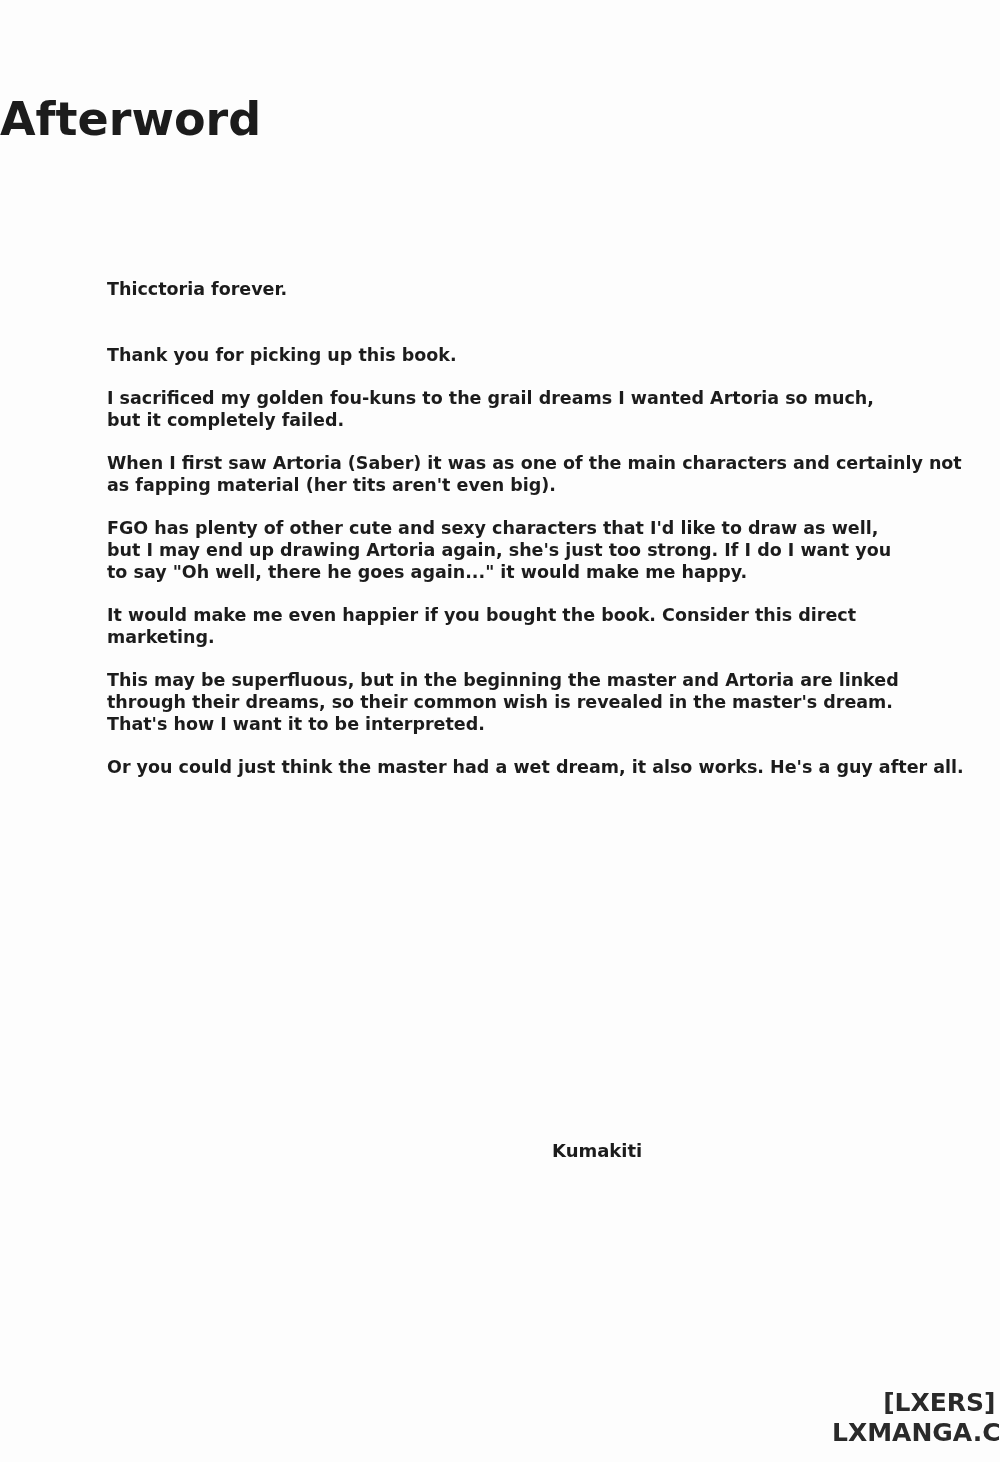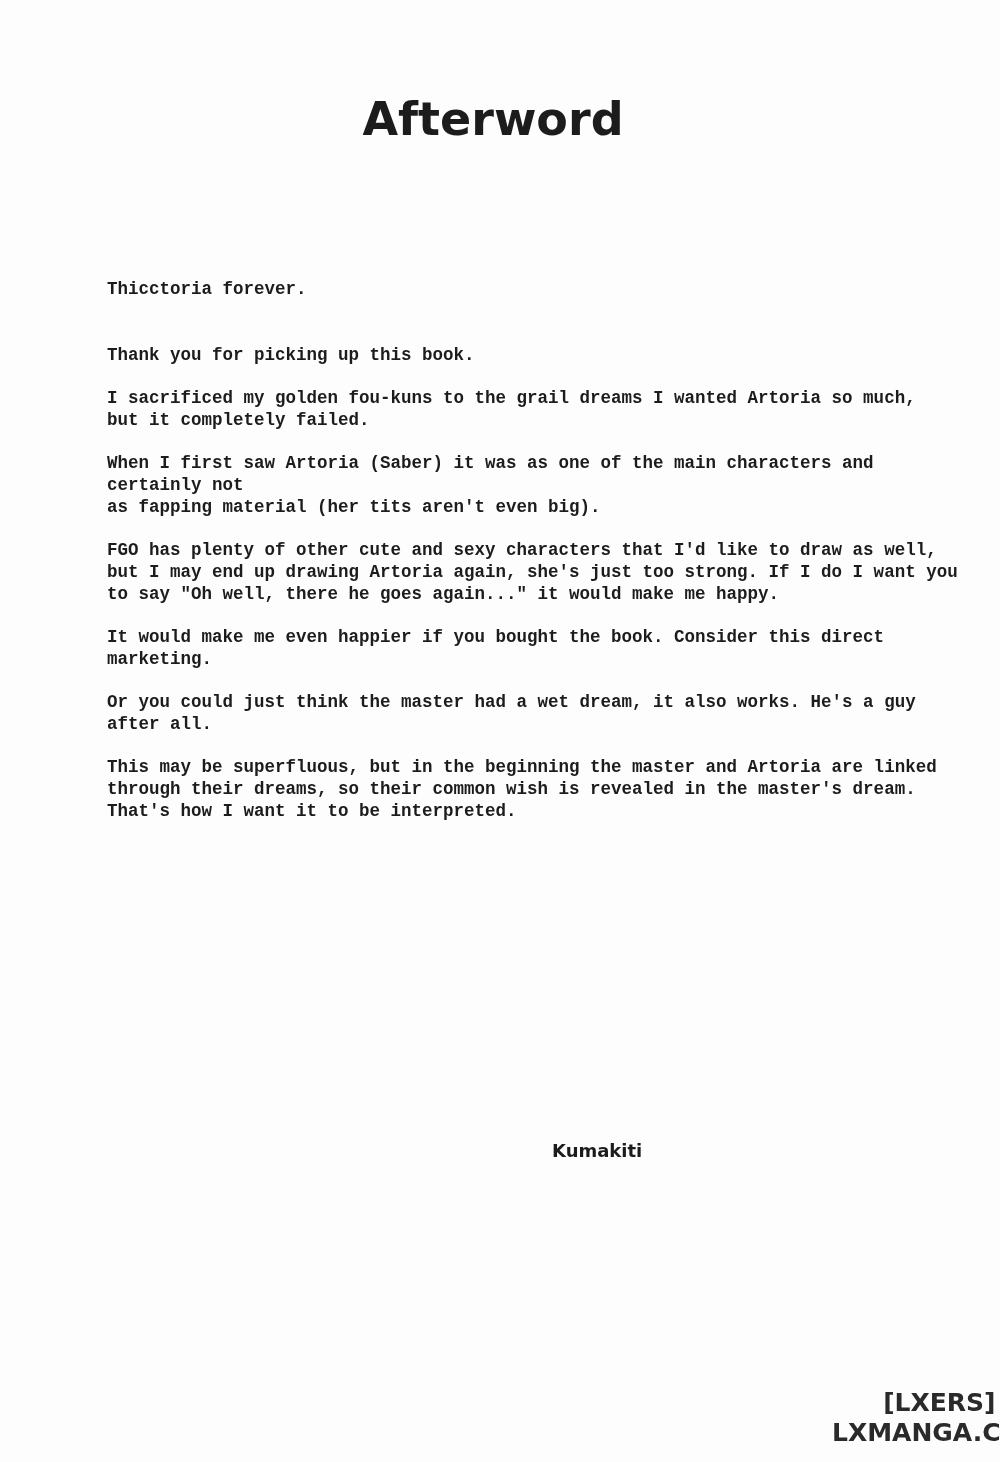--- a/index.html
+++ b/index.html
@@ -1,28 +1,28 @@
 <!DOCTYPE html>
 <html><head>
 <meta charset="utf-8">
 <style>
   html, body { margin:0; padding:0; }
   body {
     width:1000px; height:1462px; background:#fdfdfd; position:relative; overflow:hidden;
     font-family:"DejaVu Sans", sans-serif; color:#1c1c1c;
   }
   .title {
-    position:absolute; top:92px; left:0; width:986px; text-align:center;
+    position:absolute; top:92px; left:0; width:986px; 
     font-size:46px; font-weight:bold; letter-spacing:0px;
   }
   .body-text {
     position:absolute; top:278px; left:107px; width:860px;
     font-size:17.5px; font-weight:bold; line-height:22px;
   }
-  .para { margin:0 0 21px 0; white-space:pre-line;font-family:Liberation Mono, monospace; }
+  .para { margin:0 0 21px 0; white-space:pre-line; }
   .para.first { margin-bottom:44px; }
   .signature {
     position:absolute; top:1140px; left:552px; font-size:18px; font-weight:bold;
   }
   .watermark {
     position:absolute; top:1388px; left:832px; text-align:center;
     font-family:"DejaVu Sans", sans-serif; font-weight:bold; color:#2a2a2a; line-height:30px;
   }
   .wm1 { font-size:25px; }
   .wm2 { font-size:25px; letter-spacing:0px; }
@@ -36,24 +36,24 @@
   <p class="para first">Thicctoria forever.</p>
   <p class="para">Thank you for picking up this book.</p>
   <p class="para">I sacrificed my golden fou-kuns to the grail dreams I wanted Artoria so much,
 but it completely failed.</p>
   <p class="para">When I first saw Artoria (Saber) it was as one of the main characters and certainly not
 as fapping material (her tits aren't even big).</p>
   <p class="para">FGO has plenty of other cute and sexy characters that I'd like to draw as well,
 but I may end up drawing Artoria again, she's just too strong. If I do I want you
 to say "Oh well, there he goes again..." it would make me happy.</p>
   <p class="para">It would make me even happier if you bought the book. Consider this direct marketing.</p>
-  <p class="para">Or you could just think the master had a wet dream, it also works. He's a guy after all.</p>
   <p class="para">This may be superfluous, but in the beginning the master and Artoria are linked
 through their dreams, so their common wish is revealed in the master's dream.
 That's how I want it to be interpreted.</p>
+  <p class="para">Or you could just think the master had a wet dream, it also works. He's a guy after all.</p>
 </div>
 
 <div class="signature">Kumakiti</div>
 
 <div class="watermark">
   <div class="wm1">[LXERS]</div>
   <div class="wm2">LXMANGA.COM</div>
 </div>
 
 </body></html>

